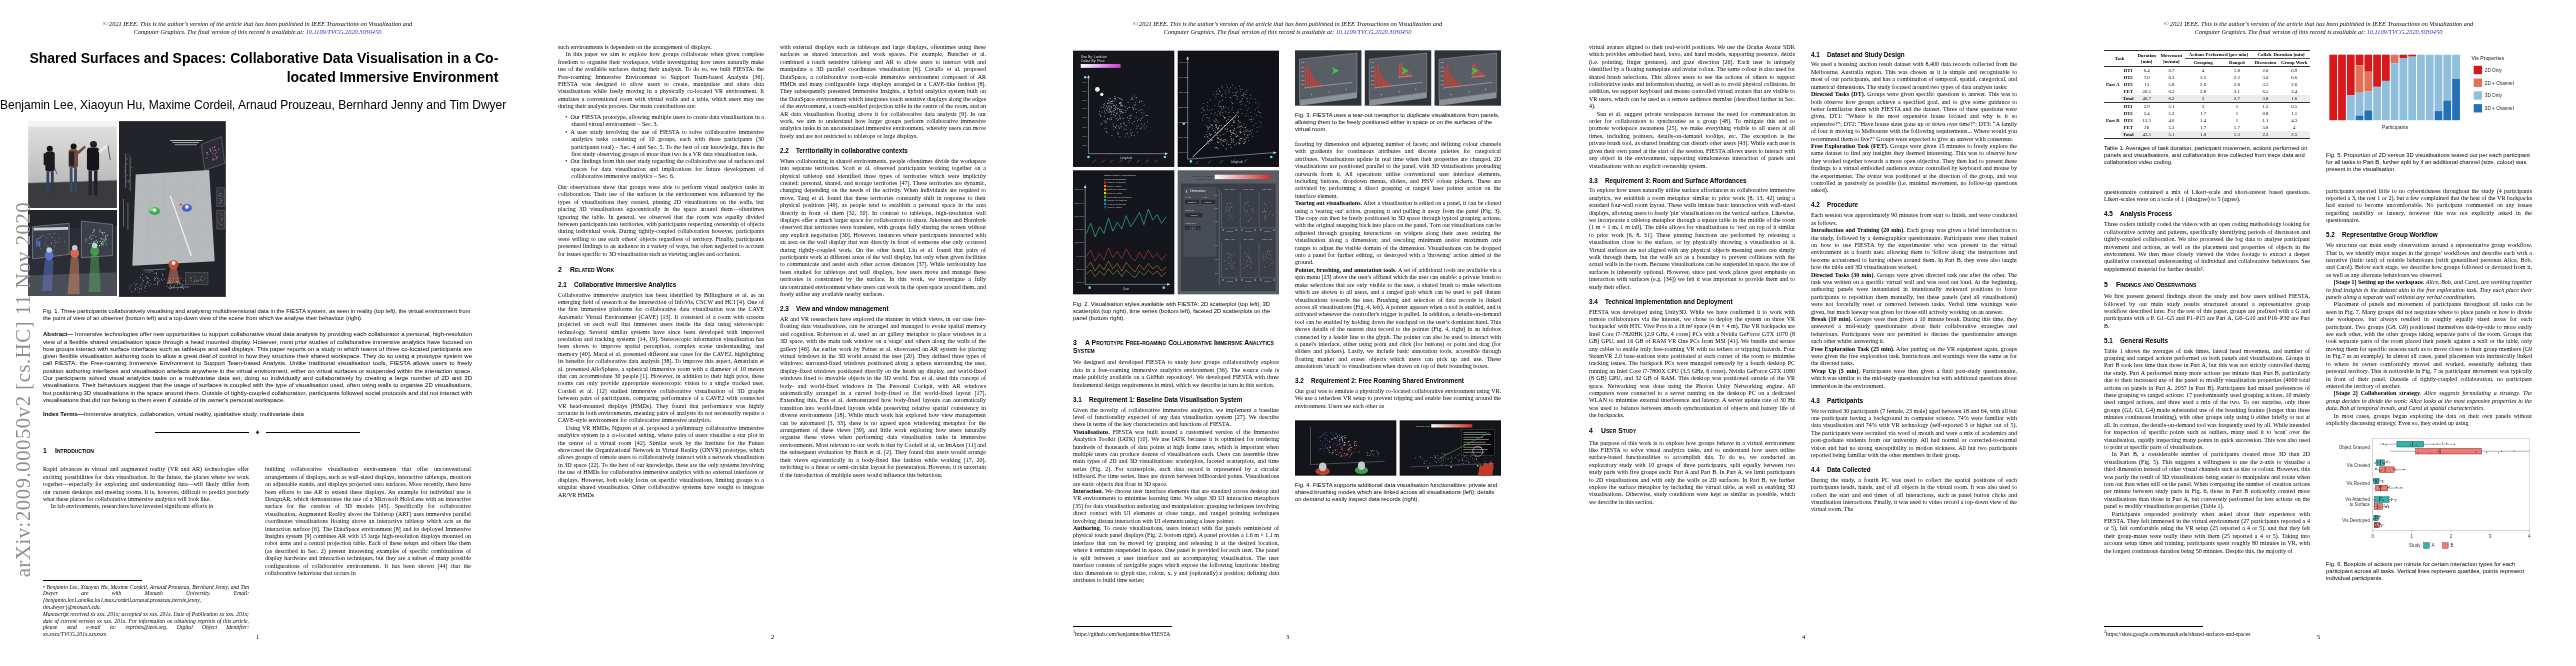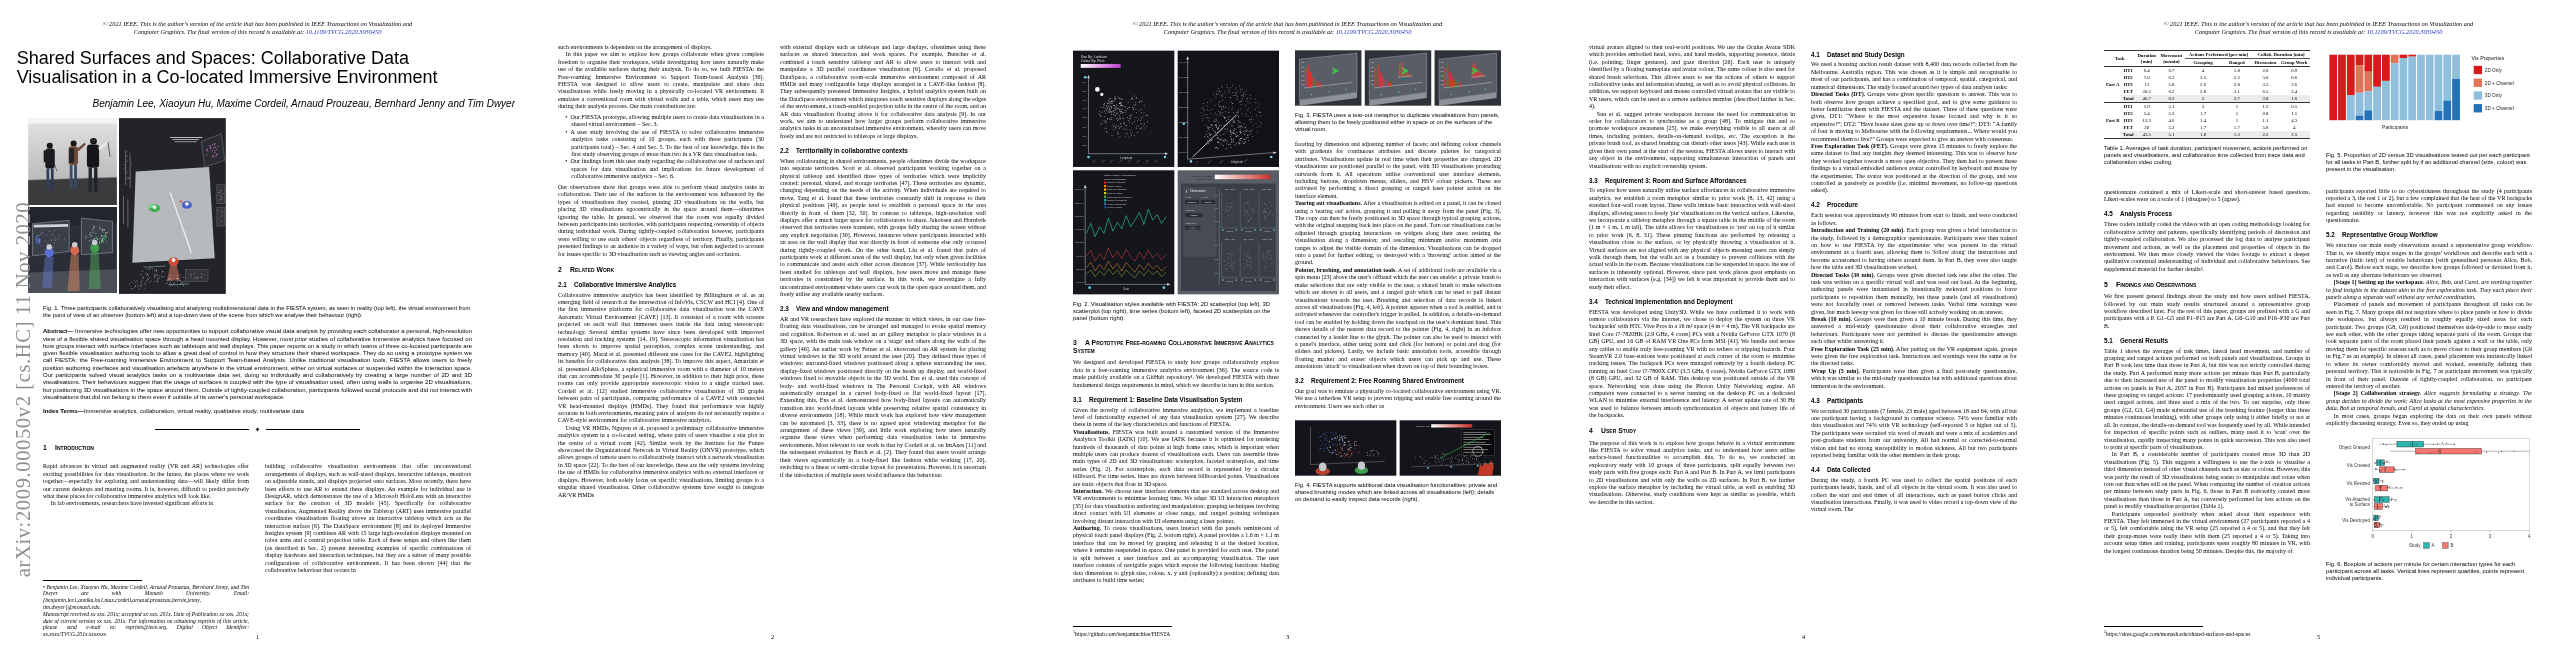--- a/index.html
+++ b/index.html
@@ -4,22 +4,22 @@
 <style>
   html,body{margin:0;padding:0;background:#fff;}
   body{width:2576px;height:667px;overflow:hidden;font-family:"Liberation Serif",serif;color:#000;}
   .sheet{position:absolute;top:0;width:515px;height:667px;background:#fff;overflow:hidden;}
   #page1{left:0;} #page2{left:515px;} #page3{left:1030px;} #page4{left:1546px;} #page5{left:2061px;}
   .pad{padding:0 43px;}
   
   .copyright{font-style:italic;font-size:6.3px;line-height:8px;text-align:center;margin:20px auto 0 auto;width:367px;}
   .copyright a{color:#2230c0;text-decoration:none;font-style:italic;}
   
-  .title{font-family:"Liberation Sans",sans-serif;font-weight:400;font-size:18px;line-height:18.3px;text-align:left;margin:13.3px 16.7px 0 16.7px;}
-  .authors{font-family:"Liberation Sans",sans-serif;font-size:10px;text-align:right;margin-top:12.2px;font-style:italic;}
+  .title{font-family:"Liberation Sans",sans-serif;font-weight:700;font-size:14px;line-height:18.3px;text-align:right;margin:13.3px 16.7px 0 16.7px;}
+  .authors{font-family:"Liberation Sans",sans-serif;font-size:12px;text-align:left;margin-top:12.2px;}
   
   .fig1wrap{display:flex;gap:2.2px;margin:9px 0 0 28px;width:198px;}
   .fig1left{display:flex;flex-direction:column;gap:2.2px;}
   .fig1wrap svg{display:block;}
   
   .caption{font-family:"Liberation Sans",sans-serif;font-size:5.8px;line-height:7.1px;text-align:left;margin:5.6px 0 0 0;}
   .capwide{margin-top:11px;}
   
   .abstract{font-family:"Liberation Sans",sans-serif;font-size:6px;line-height:7.3px;text-align:justify;margin-top:9px;}
   .abstract b,.idx b{font-weight:bold;}

